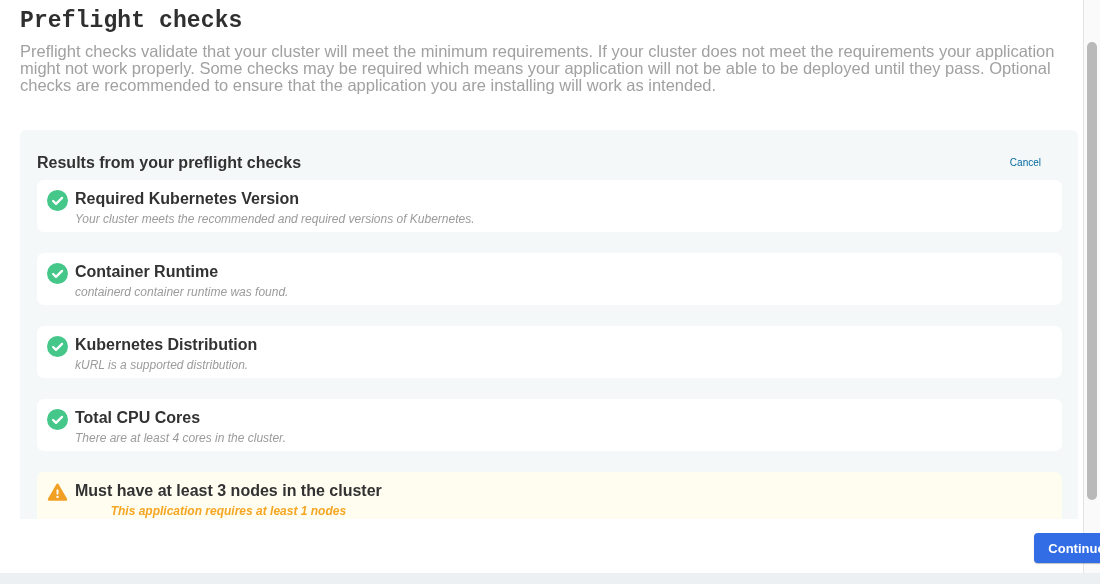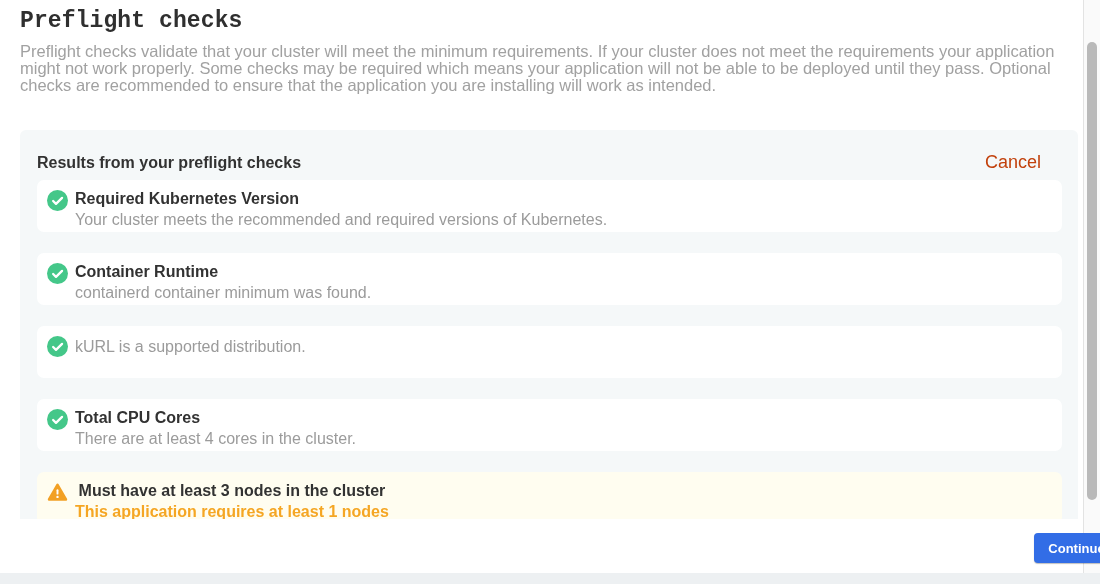--- a/index.html
+++ b/index.html
@@ -39,23 +39,23 @@
   }
   .panel-head {
     display: flex;
     align-items: center;
     justify-content: space-between;
     padding: 15px 37px 0 17px;
     height: 50px;
   }
   .panel-title { font-size: 16px; font-weight: bold; color: #323232; }
   .cancel-link {
-    font-size: 18px;
+    font-size: 10px;
     font-weight: 500;
-    color: #c2410c;
+    color: #0369a1;
     cursor: pointer;
   }
   .rows { padding: 0 16px 0 17px; }
   .check-row {
     display: flex;
     align-items: flex-start;
     background: #ffffff;
     border-radius: 7px;
     height: 52px;
     margin-bottom: 21px;
@@ -65,23 +65,24 @@
   .check-icon { width: 21px; height: 21px; margin: 1px 7px 0 0; flex: 0 0 auto; }
   .check-icon svg { display: block; }
   .check-title {
     font-size: 16px;
     font-weight: bold;
     color: #323232;
     line-height: 19px;
   }
   .check-msg {
     margin-top: 4px;
-    font-size: 16px;
+    font-size: 12px;
     color: #9b9b9b;
     line-height: 15px;
+    font-style: italic;
   }
   .check-row.warning .check-msg {
     color: #f5a623;
     font-weight: bold;
   }
   .footer-bar {
     position: absolute;
     left: 0;
     top: 532px;
     width: 1083px;
@@ -166,32 +167,33 @@
 
     <div class="check-row">
       <span class="check-icon">
         <svg width="21" height="21" viewBox="0 0 24 24">
             <circle cx="12" cy="12" r="12" fill="#44c789"></circle>
             <path d="M7 12.6l3.3 3.3L17.2 9" stroke="#ffffff" stroke-width="2.6" fill="none" stroke-linecap="round" stroke-linejoin="round"></path>
           </svg>
       </span>
       <div class="check-text">
         <p class="check-title">Container Runtime</p>
-        <p class="check-msg">containerd container minimum was found.</p>
-      </div>
-    </div>
-
-    <div class="check-row">
-      <span class="check-icon">
-        <svg width="21" height="21" viewBox="0 0 24 24">
-            <circle cx="12" cy="12" r="12" fill="#44c789"></circle>
-            <path d="M7 12.6l3.3 3.3L17.2 9" stroke="#ffffff" stroke-width="2.6" fill="none" stroke-linecap="round" stroke-linejoin="round"></path>
-          </svg>
-      </span>
-      <div class="check-text">
+        <p class="check-msg">containerd container runtime was found.</p>
+      </div>
+    </div>
+
+    <div class="check-row">
+      <span class="check-icon">
+        <svg width="21" height="21" viewBox="0 0 24 24">
+            <circle cx="12" cy="12" r="12" fill="#44c789"></circle>
+            <path d="M7 12.6l3.3 3.3L17.2 9" stroke="#ffffff" stroke-width="2.6" fill="none" stroke-linecap="round" stroke-linejoin="round"></path>
+          </svg>
+      </span>
+      <div class="check-text">
+        <p class="check-title">Kubernetes Distribution</p>
         <p class="check-msg">kURL is a supported distribution.</p>
       </div>
     </div>
 
     <div class="check-row">
       <span class="check-icon">
         <svg width="21" height="21" viewBox="0 0 24 24">
             <circle cx="12" cy="12" r="12" fill="#44c789"></circle>
             <path d="M7 12.6l3.3 3.3L17.2 9" stroke="#ffffff" stroke-width="2.6" fill="none" stroke-linecap="round" stroke-linejoin="round"></path>
           </svg>

